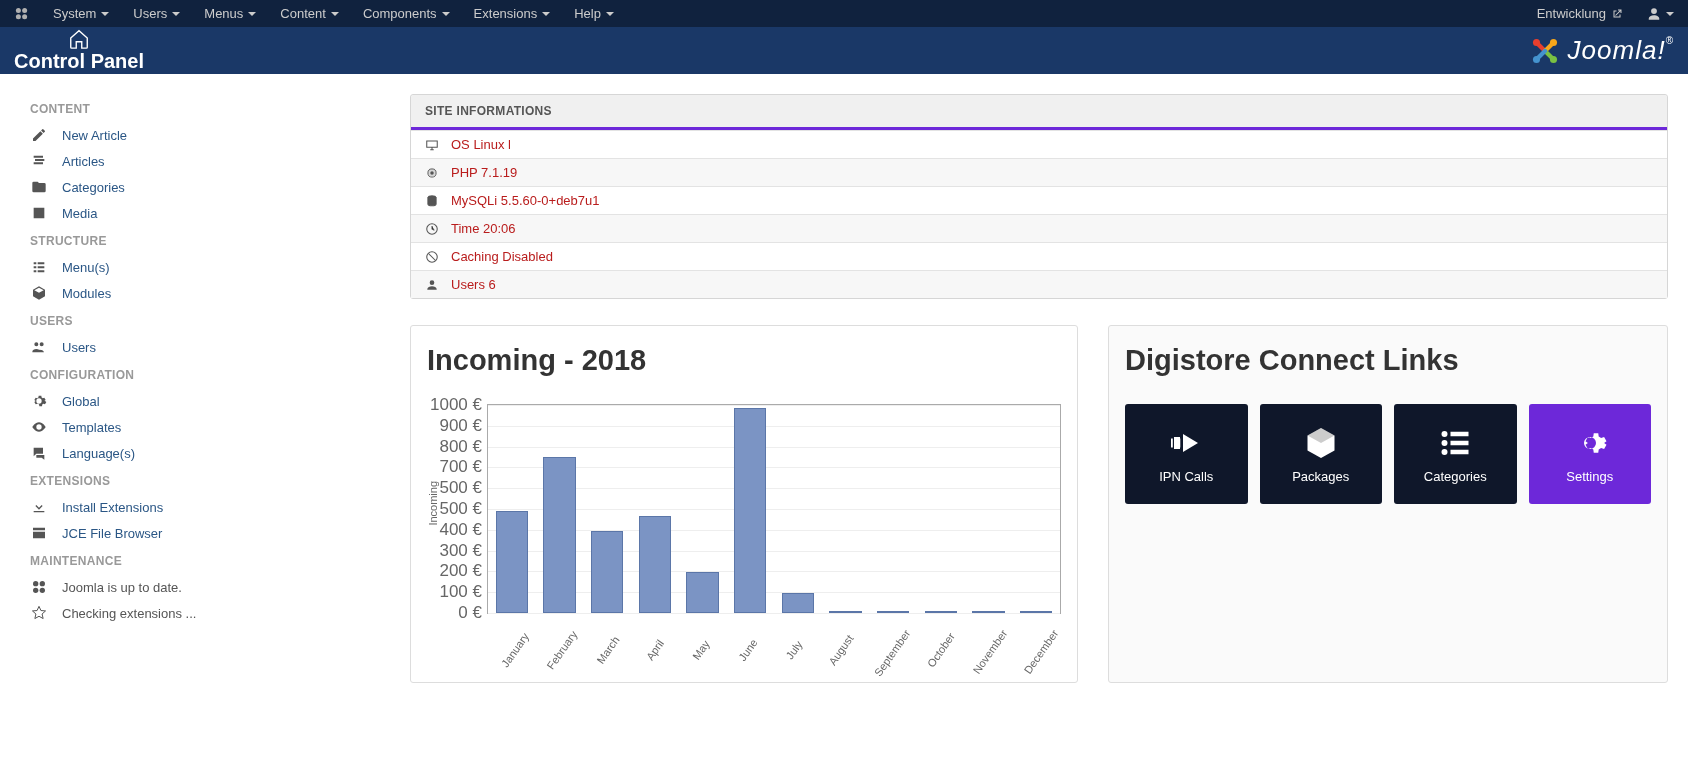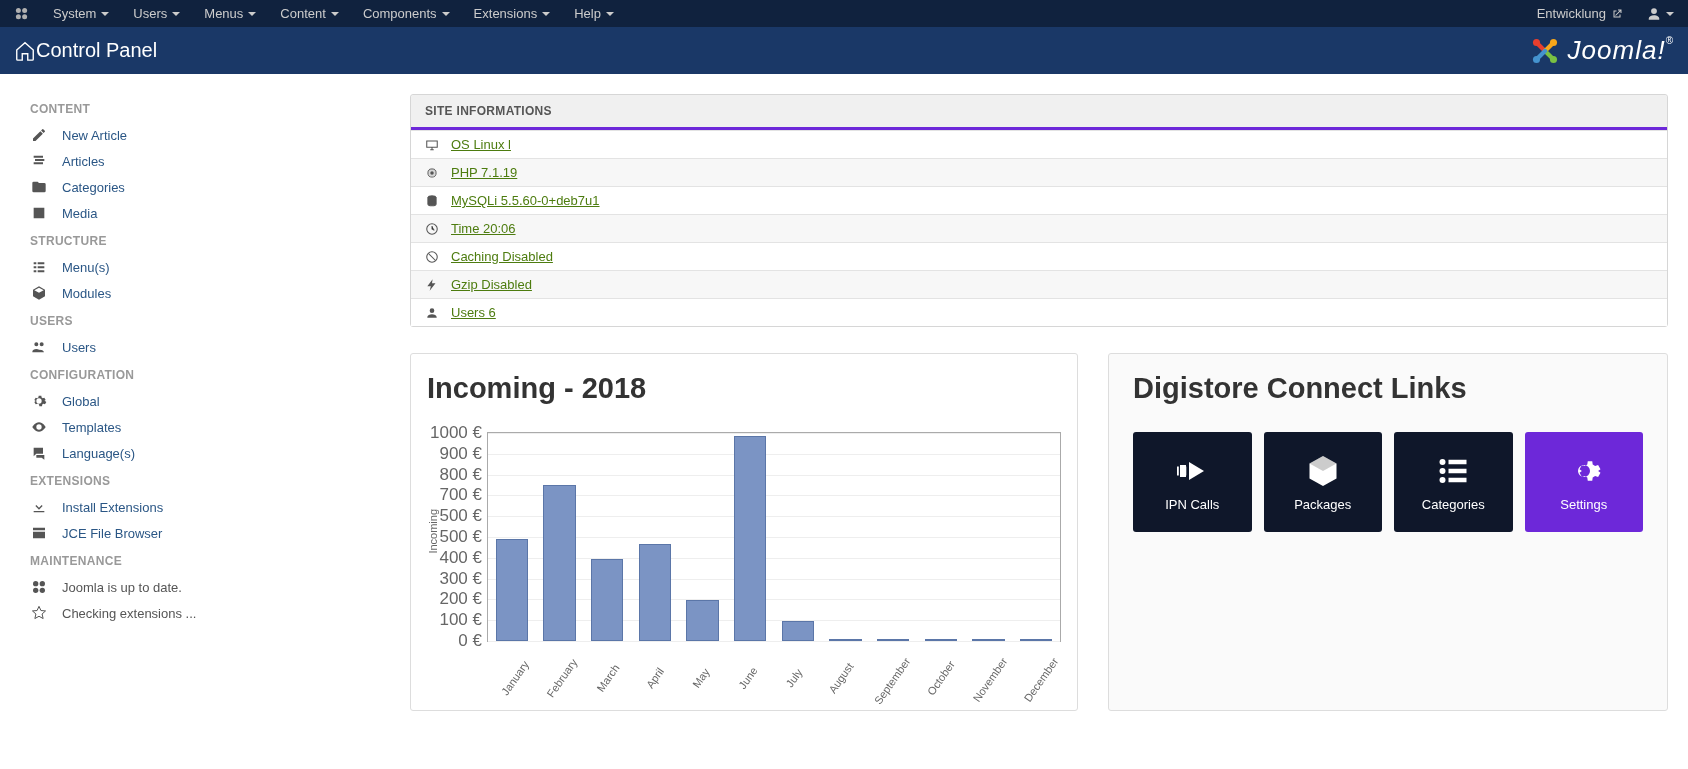--- a/index.html
+++ b/index.html
@@ -7,48 +7,48 @@
 
   
   .topnav { background:#10223e; color:#ccc; height:27px; display:flex; align-items:center; padding:0 2px; justify-content:space-between; font-size:13px; }
   .topnav .left, .topnav .right { display:flex; align-items:center; gap:0; }
   .topnav .menu-item { padding:4px 12px; cursor:pointer; display:flex; align-items:center; gap:5px; }
   .caret { width:0; height:0; border-left:4px solid transparent; border-right:4px solid transparent; border-top:4px solid currentColor; display:inline-block; }
   .joomla-glyph { width:15px; height:15px; display:inline-block; position:relative; }
 
   
   .header { background:#1a3867; color:#fff; height:47px; display:flex; align-items:center; justify-content:space-between; padding:0 14px; }
-  .header .title { display:flex; align-items:center; font-size:20px; font-weight:normal; }
+  .header .title { display:flex; align-items:center; font-size:20px; font-weight:bold;flex-direction:column; }
   .header .logo-wrap { display:flex; align-items:center; gap:6px; }
   .header .logo-text { font-size:26px; font-weight:normal; font-style:italic; letter-spacing:1px;}
   .header .logo-text .tm { font-size:10px; font-style:normal; vertical-align:top; }
   .joomla-logo { width:34px; height:34px; }
 
   
   .body { display:flex; }
   .sidebar { width:410px; padding:20px 14px 20px 30px; }
   .main { flex:1; padding:20px 20px 20px 0; display:flex; flex-direction:column; gap:26px;}
   .sidebar h6 { color:#999; font-size:12px; font-weight:bold; letter-spacing:.3px; margin:8px 0 6px; text-transform:uppercase; }
   .sidebar ul { list-style:none; }
   .sidebar li { display:flex; align-items:center; gap:14px; padding:5px 0; color:#2a5685; cursor:pointer; }
   .sidebar li .icon { width:18px; color:#555; display:inline-flex; justify-content:center; }
   .sidebar li.muted { color:#555; cursor:default;}
 
   
   .panel { border:1px solid #d6d6d6; border-radius:3px; background:#f5f5f5; }
   .panel-header { padding:9px 14px; font-size:12px; font-weight:bold; color:#555; letter-spacing:.3px; text-transform:uppercase; background:#f0f0f0; border-bottom:3px solid #6d28d9; border-radius:3px 3px 0 0;}
   .info-table { width:100%; }
-  .info-row { display:flex; align-items:center; gap:10px; padding:6px 14px; border-top:1px solid #e3e3e3; background:#fff; font-size:13px; color:#4d7c0f;text-decoration:underline;}
+  .info-row { display:flex; align-items:center; gap:10px; padding:6px 14px; border-top:1px solid #e3e3e3; background:#fff; font-size:13px; color:#b91c1c;}
   .info-row:nth-child(even){ background:#f7f7f7; }
   .info-row .icon { width:16px; color:#555; }
 
   
   .two-col { display:flex; gap:30px; }
   .chart-panel { flex:1; border:1px solid #ddd; border-radius:3px; background:#fff; padding:18px 16px 8px; }
-  .links-panel { width:560px; border:1px solid #ddd; border-radius:3px; background:#fafafa; padding:18px 24px; }
+  .links-panel { width:560px; border:1px solid #ddd; border-radius:3px; background:#fafafa; padding:18px 16px; }
   .panel-title { font-size:29px; font-weight:bold; color:#333; margin-bottom:27px; }
 
   
   .chart-wrap { position:relative; padding-left:60px; height:270px; }
   .y-axis-label { position:absolute; left:0; top:50%; transform:rotate(-90deg) translateX(30%); transform-origin:left top; font-size:11px; color:#666; }
   .chart-inner { position:relative; height:210px; border:1px solid #aaa; background:#fff; }
   .grid-line { position:absolute; left:0; right:0; height:0; border-top:1px solid #eee; }
   .y-tick { position:absolute; right:100%; padding-right:6px; font-size:17px; color:#666; transform:translateY(-50%); white-space:nowrap;}
   .bars { position:absolute; left:0; right:0; bottom:0; top:0; display:flex; align-items:flex-end; }
   .bar-slot { flex:1; display:flex; justify-content:center; align-items:flex-end; height:100%; position:relative;}
@@ -330,28 +330,20 @@
             <span>Time 20:06</span>
           </div>
           <div class="info-row">
             <span class="icon">
               <svg width="14" height="14" viewBox="0 0 24 24">
                 <circle cx="12" cy="12" r="9" fill="none" stroke="currentColor" stroke-width="1.8"></circle>
                 <path stroke="currentColor" stroke-width="1.8" d="M6 6l12 12"></path>
               </svg>
             </span>
             <span>Caching Disabled</span>
-          </div>
-          <div class="info-row">
-            <span class="icon">
-              <svg width="14" height="14" viewBox="0 0 24 24">
-                <path fill="currentColor" d="M13 2L4 14h6l-2 8 10-13h-6l1-7z"></path>
-              </svg>
-            </span>
-            <span>Gzip Disabled</span>
           </div>
           <div class="info-row">
             <span class="icon">
               <svg width="14" height="14" viewBox="0 0 24 24">
                 <path fill="currentColor" d="M12 12a4 4 0 100-8 4 4 0 000 8zm0 2c-4 0-8 2-8 5v1h16v-1c0-3-4-5-8-5z"></path>
               </svg>
             </span>
             <span>Users 6</span>
           </div>
         </div>

